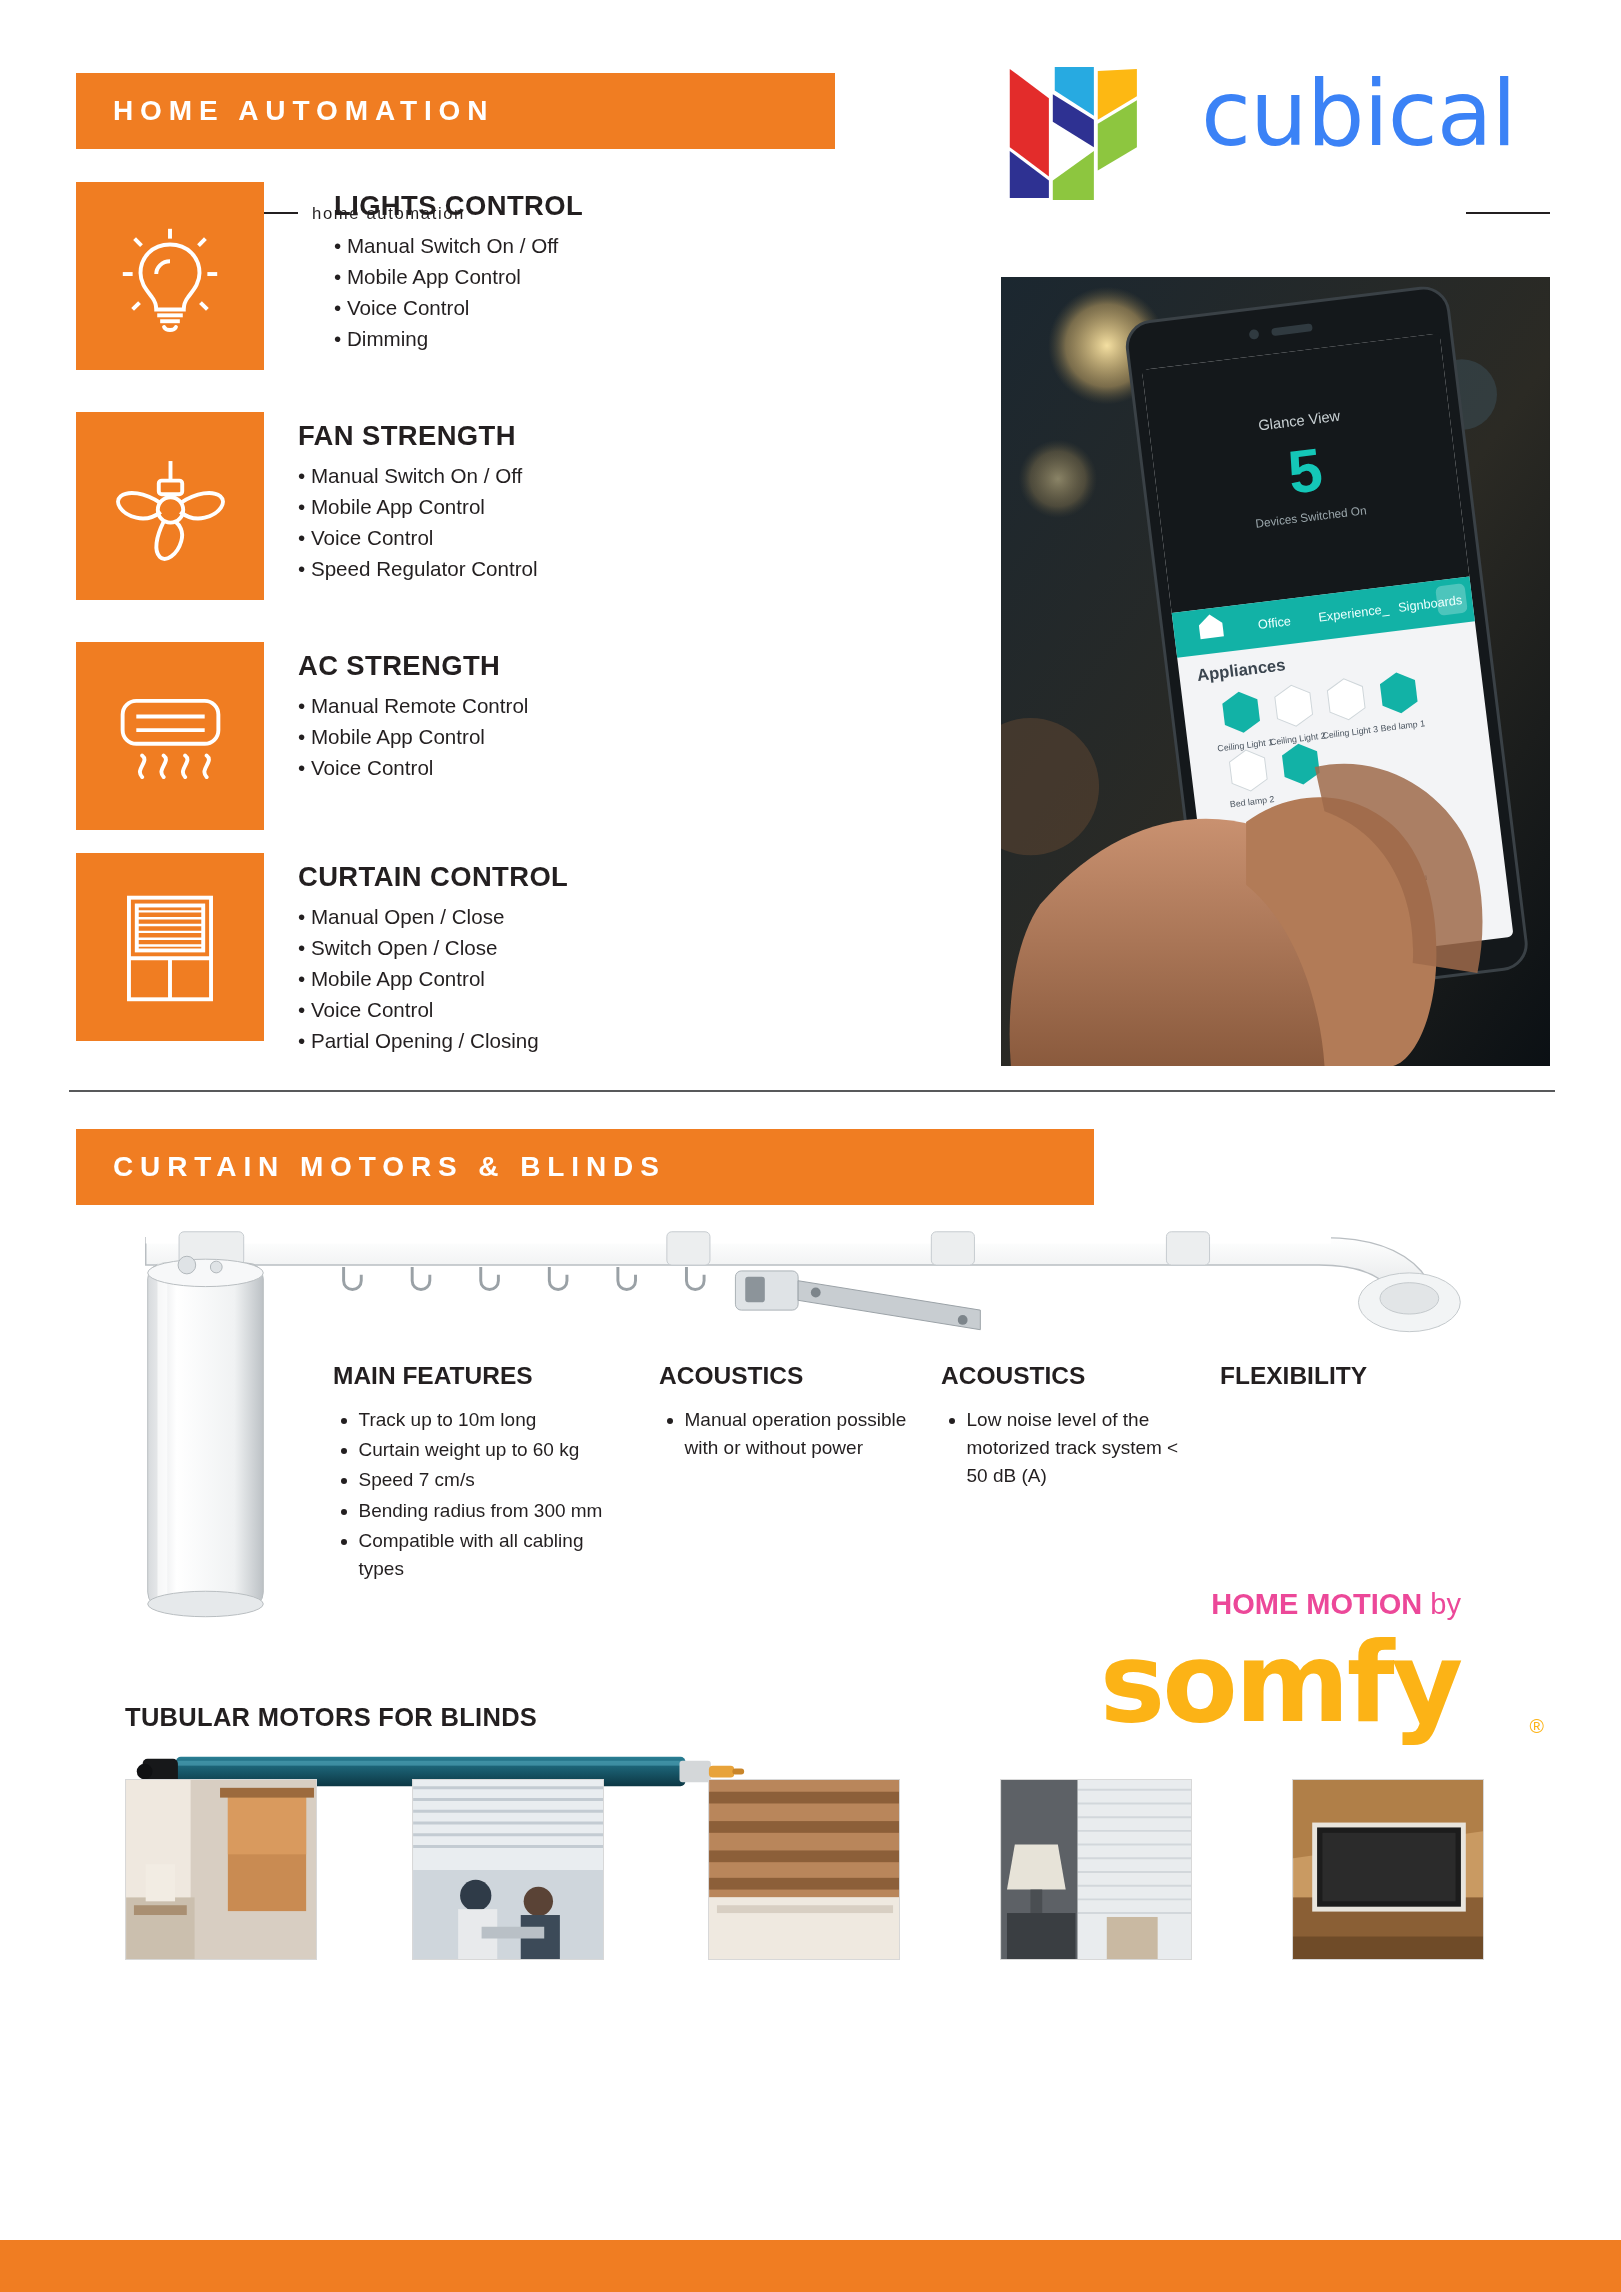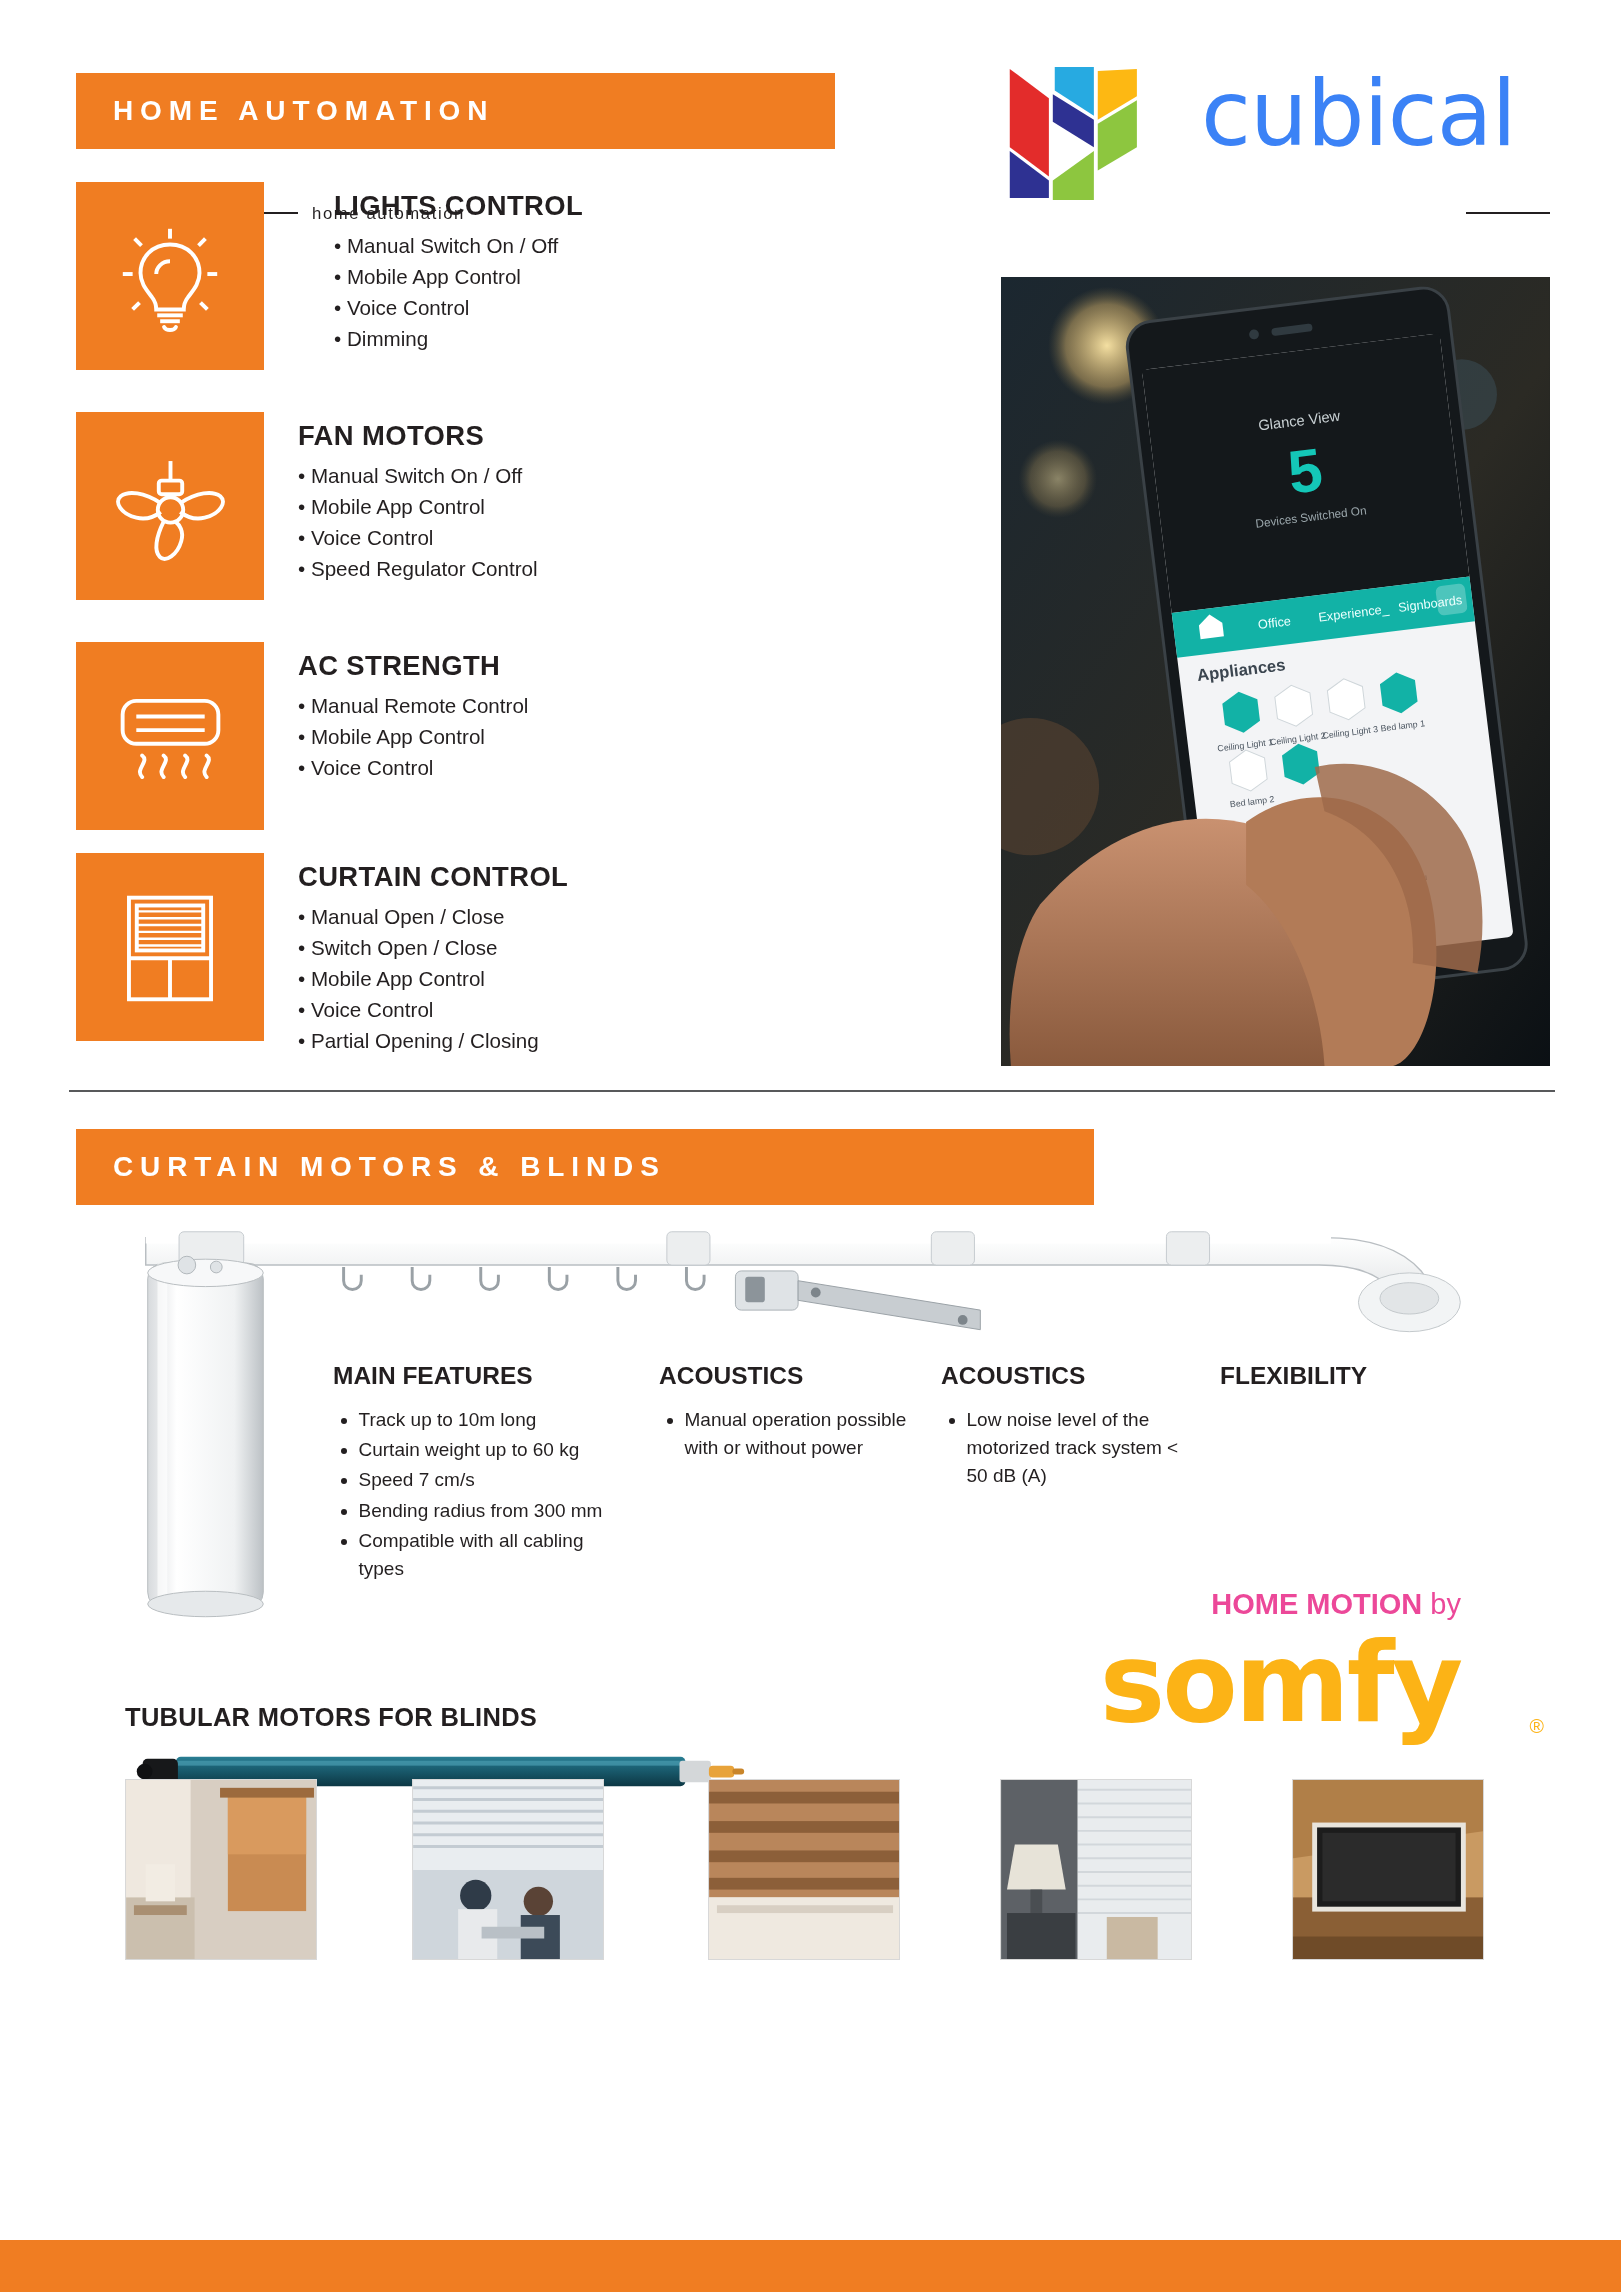--- a/index.html
+++ b/index.html
@@ -149,21 +149,21 @@
       <svg width="127" height="118" viewBox="0 0 130 120" fill="none" stroke="#ffffff" stroke-width="4">
         <line x1="65" y1="14" x2="65" y2="34"></line>
         <rect x="53" y="34" width="24" height="14" rx="3"></rect>
         <circle cx="65" cy="64" r="13"></circle>
         <path d="M55 57 C38 46 22 44 14 50 C7 56 14 68 30 72 C42 75 50 70 55 66"></path>
         <path d="M75 57 C92 46 108 44 116 50 C123 56 116 68 100 72 C88 75 80 70 75 66"></path>
         <path d="M58 76 C50 92 48 106 54 112 C60 118 72 110 76 96 C79 86 74 79 70 76"></path>
       </svg>
     </div>
     <div class="feat-text">
-      <div class="feat-title">FAN MOTORS</div>
+      <div class="feat-title">FAN STRENGTH</div>
       <div class="feat-list">
         <div>• Manual Switch On / Off</div>
         <div>• Mobile App Control</div>
         <div>• Voice Control</div>
         <div>• Speed Regulator Control</div>
       </div>
     </div>
   </div>
 
   <div class="feature" id="feature-2">

